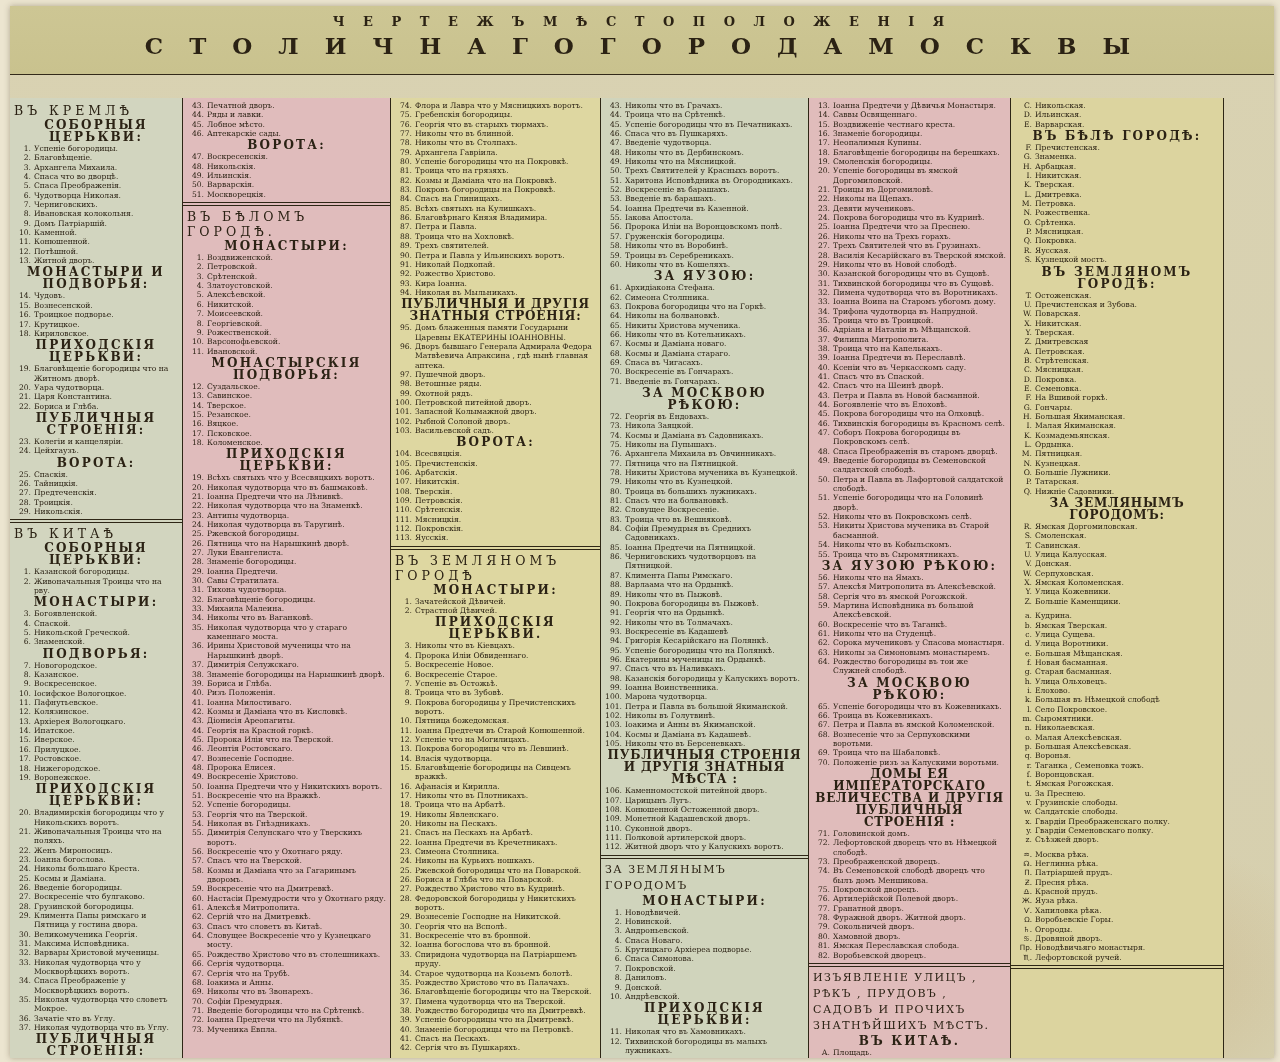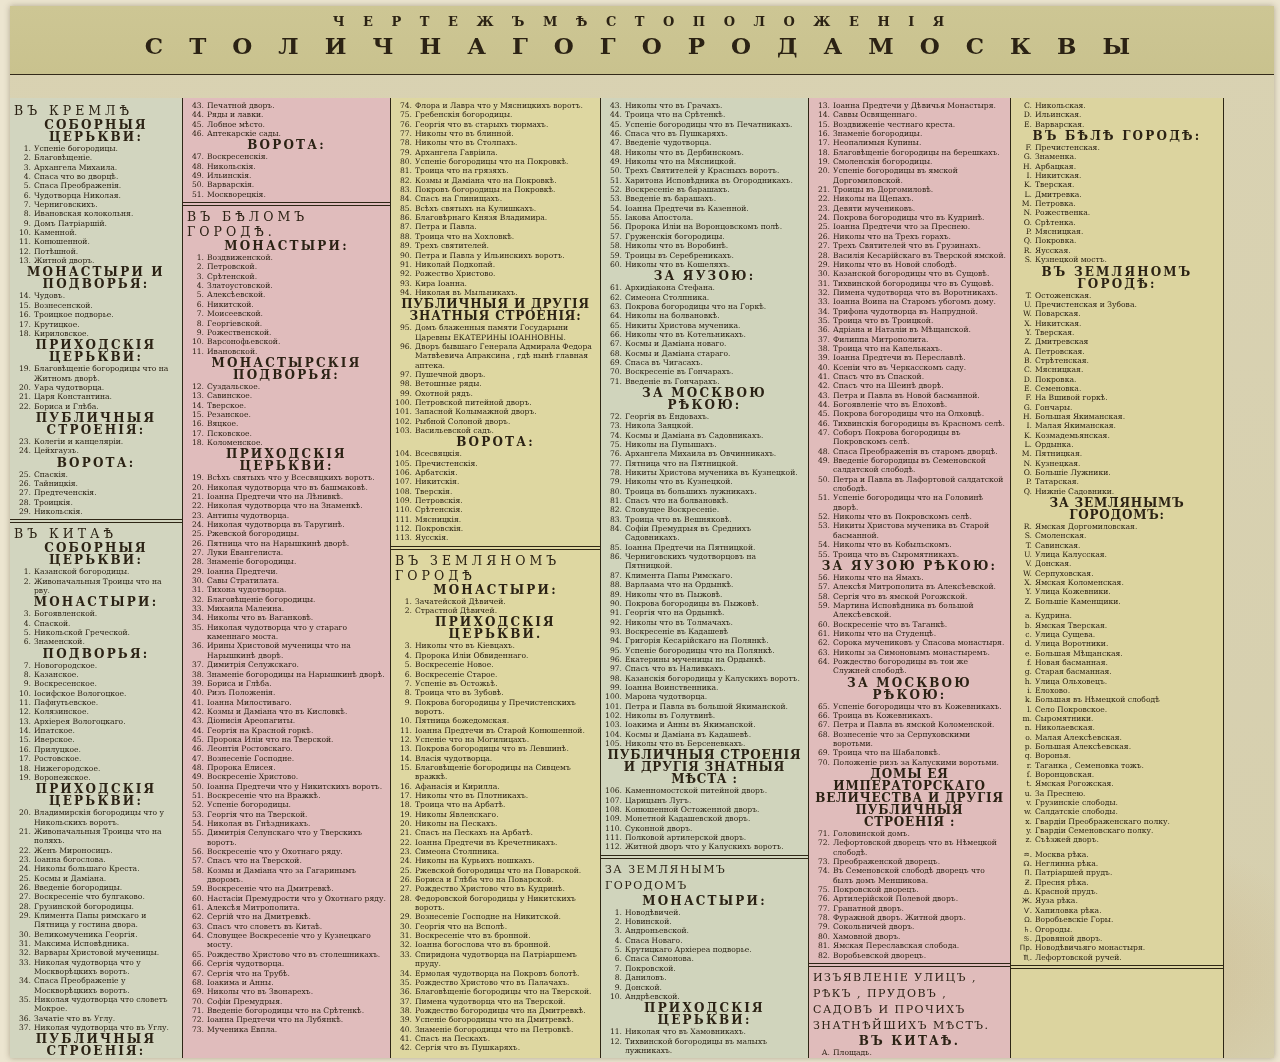--- a/index.html
+++ b/index.html
@@ -984,21 +984,21 @@
         <div class="entry">
           <span class="num">32.</span>
           <span class="txt">Іоанна богослова что въ бронной.</span>
         </div>
         <div class="entry">
           <span class="num">33.</span>
           <span class="txt">Спиридона чудотворца на Патріаршемъ пруду.</span>
         </div>
         <div class="entry">
           <span class="num">34.</span>
-          <span class="txt">Ермолая чудотворца на Покровъ болотѣ.</span>
+          <span class="txt">Старое чудотворца на Козьемъ болотѣ.</span>
         </div>
         <div class="entry">
           <span class="num">35.</span>
           <span class="txt">Рождество Христово что въ Палачахъ.</span>
         </div>
         <div class="entry">
           <span class="num">36.</span>
           <span class="txt">Благовѣщеніе богородицы что на Тверской.</span>
         </div>
         <div class="entry">

